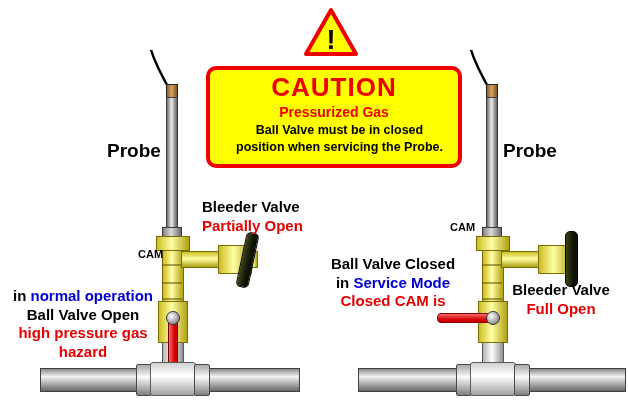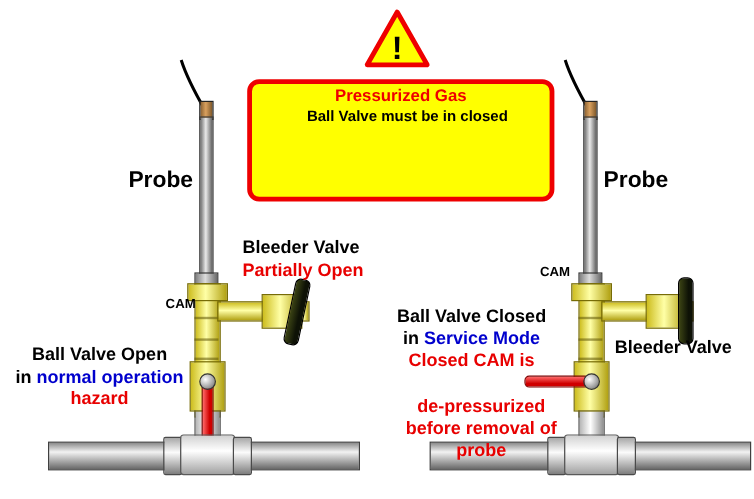--- a/index.html
+++ b/index.html
@@ -46,23 +46,25 @@
     <path d="M151,50 Q156,66 171,92" stroke="#000" stroke-width="2.5" fill="none"></path>
     <path d="M471,50 Q476,66 491,92" stroke="#000" stroke-width="2.5" fill="none"></path>
   </svg>
 
   <svg class="abs" style="left:303px;top:7px" width="56" height="50" viewBox="0 0 56 50">
     <path d="M28 3 L53 47 L3 47 Z" fill="#ffff00" stroke="#ee0000" stroke-width="4" stroke-linejoin="round"></path>
     <text x="28" y="42" text-anchor="middle" font-size="27" font-weight="bold" fill="#000" font-family="Liberation Sans, sans-serif">!</text>
   </svg>
 
   <div class="abs caution" style="left:206px;top:66px;width:248px;height:94px">
+    <div class="c-title">CAUTION</div>
     <div class="c-sub">Pressurized Gas</div>
     <div class="c-body">
       <span>Ball Valve must be in closed</span><br>
+      <span>position when servicing the Probe.</span>
     </div>
   </div>
 
   <div class="abs probe-tip" style="left:166px;top:84px"></div>
   <div class="abs probe-rod" style="left:166px;top:97px;height:132px"></div>
   <div class="abs gray-nut" style="left:162px;top:227px"></div>
   <div class="abs ymetal" style="left:162px;top:236px;width:20px;height:110px"></div>
   <div class="abs ymetal" style="left:156px;top:236px;width:32px;height:13px"></div>
   <div class="abs yseam" style="left:162px;top:264px"></div>
   <div class="abs yseam" style="left:162px;top:282px"></div>
@@ -81,22 +83,23 @@
   <div class="abs tfitting" style="left:150px;top:362px"></div>
   <div class="abs coupling" style="left:194px;top:364px"></div>
 
   <div class="abs lbl-probe" style="left:107px;top:140px">Probe</div>
   <div class="abs lbl-cam" style="left:138px;top:248px">CAM</div>
   <div class="abs txt txt-left" style="left:202px;top:198px;width:130px">
     <div>Bleeder Valve</div>
     <div class="red">Partially Open</div>
   </div>
   <div class="abs txt" style="left:2px;top:287px;width:162px">
+    <div><span>in </span><span class="blue">normal operation</span></div>
     <div>Ball Valve Open</div>
-    <div><span>in </span><span class="blue">normal operation</span></div>
+    <div class="red">high pressure gas</div>
     <div class="red">hazard</div>
   </div>
 
   <div class="abs probe-tip" style="left:486px;top:84px"></div>
   <div class="abs probe-rod" style="left:486px;top:97px;height:132px"></div>
   <div class="abs gray-nut" style="left:482px;top:227px"></div>
   <div class="abs ymetal" style="left:482px;top:236px;width:20px;height:110px"></div>
   <div class="abs ymetal" style="left:476px;top:236px;width:32px;height:13px"></div>
   <div class="abs yseam" style="left:482px;top:264px"></div>
   <div class="abs yseam" style="left:482px;top:282px"></div>
@@ -112,25 +115,21 @@
 
   <div class="abs pipe-h" style="left:358px;top:368px;width:266px"></div>
   <div class="abs coupling" style="left:456px;top:364px"></div>
   <div class="abs tfitting" style="left:470px;top:362px"></div>
   <div class="abs coupling" style="left:514px;top:364px"></div>
 
   <div class="abs lbl-probe" style="left:503px;top:140px">Probe</div>
   <div class="abs lbl-cam" style="left:450px;top:221px">CAM</div>
   <div class="abs txt" style="left:502px;top:281px;width:118px">
     <div>Bleeder Valve</div>
+    <div class="red">Full Open</div>
   </div>
   <div class="abs txt" style="left:312px;top:255px;width:162px">
     <div>Ball Valve Closed</div>
     <div><span>in </span><span class="blue">Service Mode</span></div>
     <div class="red">Closed CAM is</div>
   </div>
-  <div class="abs txt" style="left:320px;top:330px;width:162px">
-    <div class="red">de-pressurized</div>
-    <div class="red">before removal of</div>
-    <div class="red">probe</div>
-  </div>
 
 </div>
 
 </body></html>

